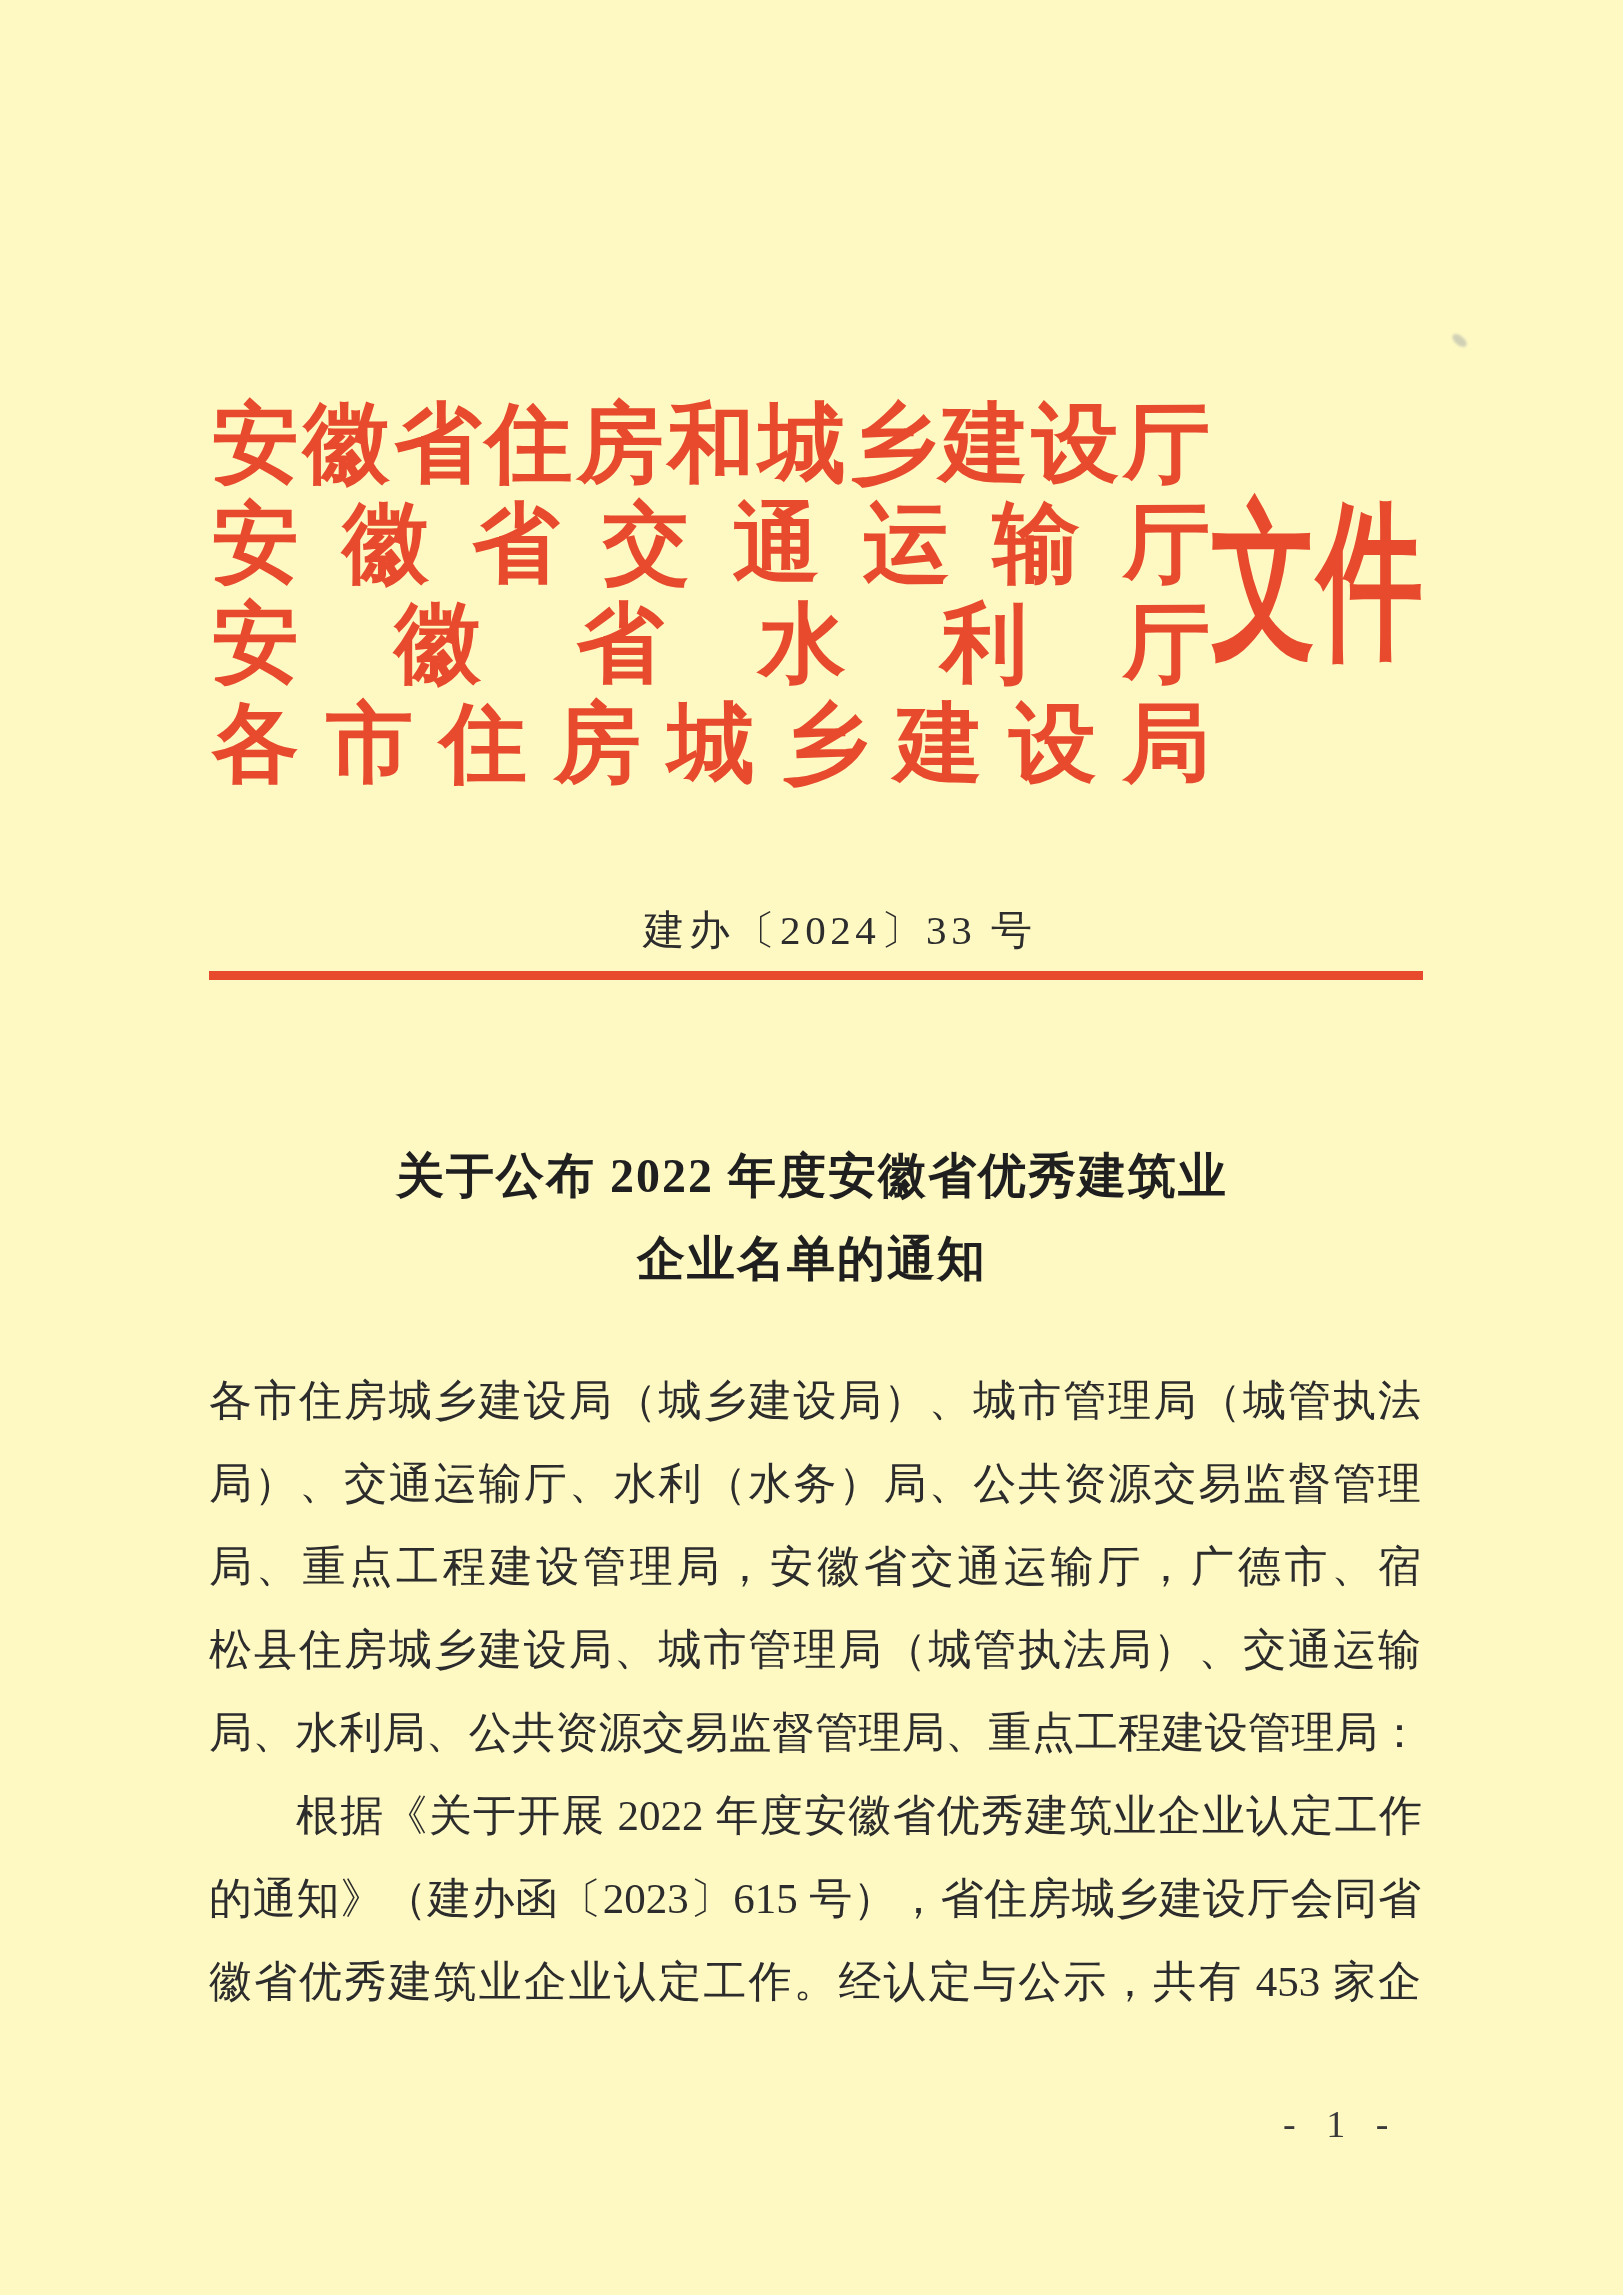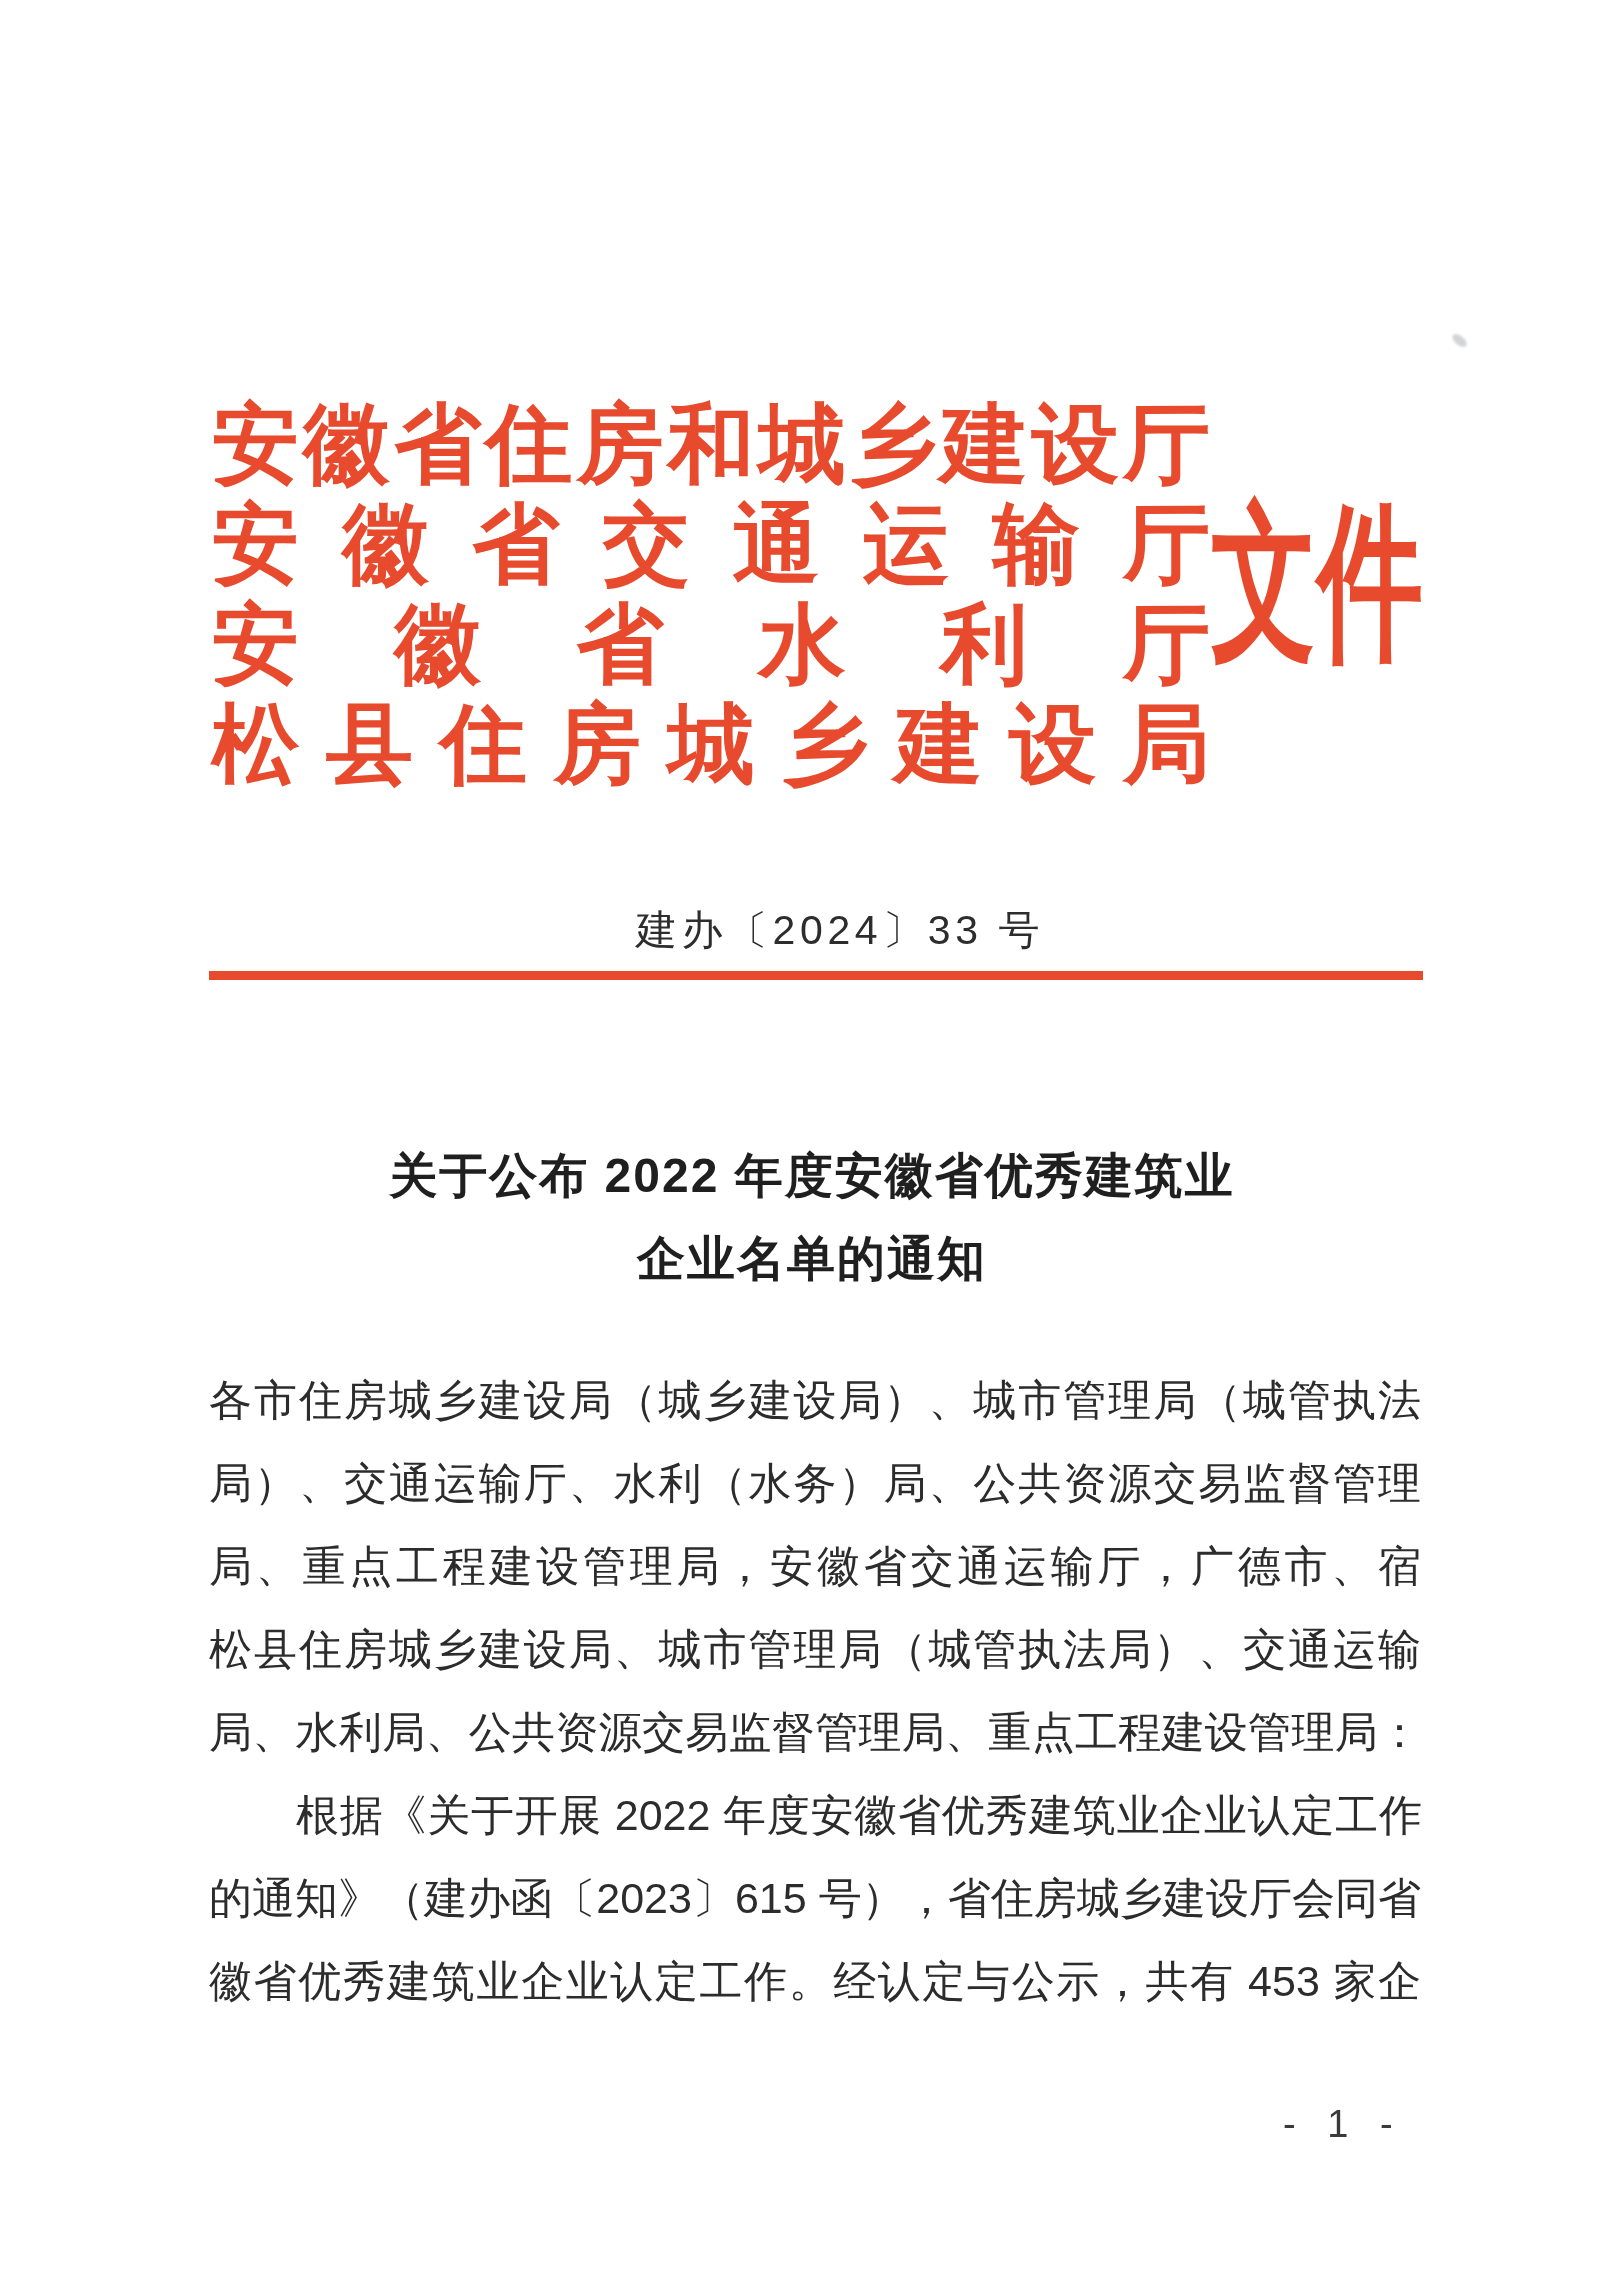--- a/index.html
+++ b/index.html
@@ -4,23 +4,23 @@
 <style>
   :root{
     --red:#e74a2d;
     --ink:#2c2c2c;
   }
   html,body{margin:0;padding:0;background:#e9e9e9;}
   .page{
     position:relative;
     width:1624px;
     height:2295px;
-    background:#ffffff;
+    background:#fef9c3;
     overflow:hidden;
-    font-family:Liberation Sans, sans-serif;
+    font-family:Liberation Serif, serif;
   }
   
   .header{
     position:absolute;
     left:212px; top:394px;
     width:1212px;
   }
   .agency-col{ width:998px; }
   .agency-line{
     width:998px;
@@ -119,21 +119,21 @@
 </head>
 <body>
 
 <div class="page">
 
   <div class="header">
     <div class="agency-col">
       <div class="agency-line">安徽省住房和城乡建设厅</div>
       <div class="agency-line">安徽省交通运输厅</div>
       <div class="agency-line">安徽省水利厅</div>
-      <div class="agency-line">松县住房城乡建设局</div>
+      <div class="agency-line">各市住房城乡建设局</div>
     </div>
     <div class="doc-type">文件</div>
   </div>
 
   <div class="doc-number">建办〔2024〕33 号</div>
 
   <div class="red-rule"></div>
 
   <div class="title">
     <div>关于公布 2022 年度安徽省优秀建筑业</div>

